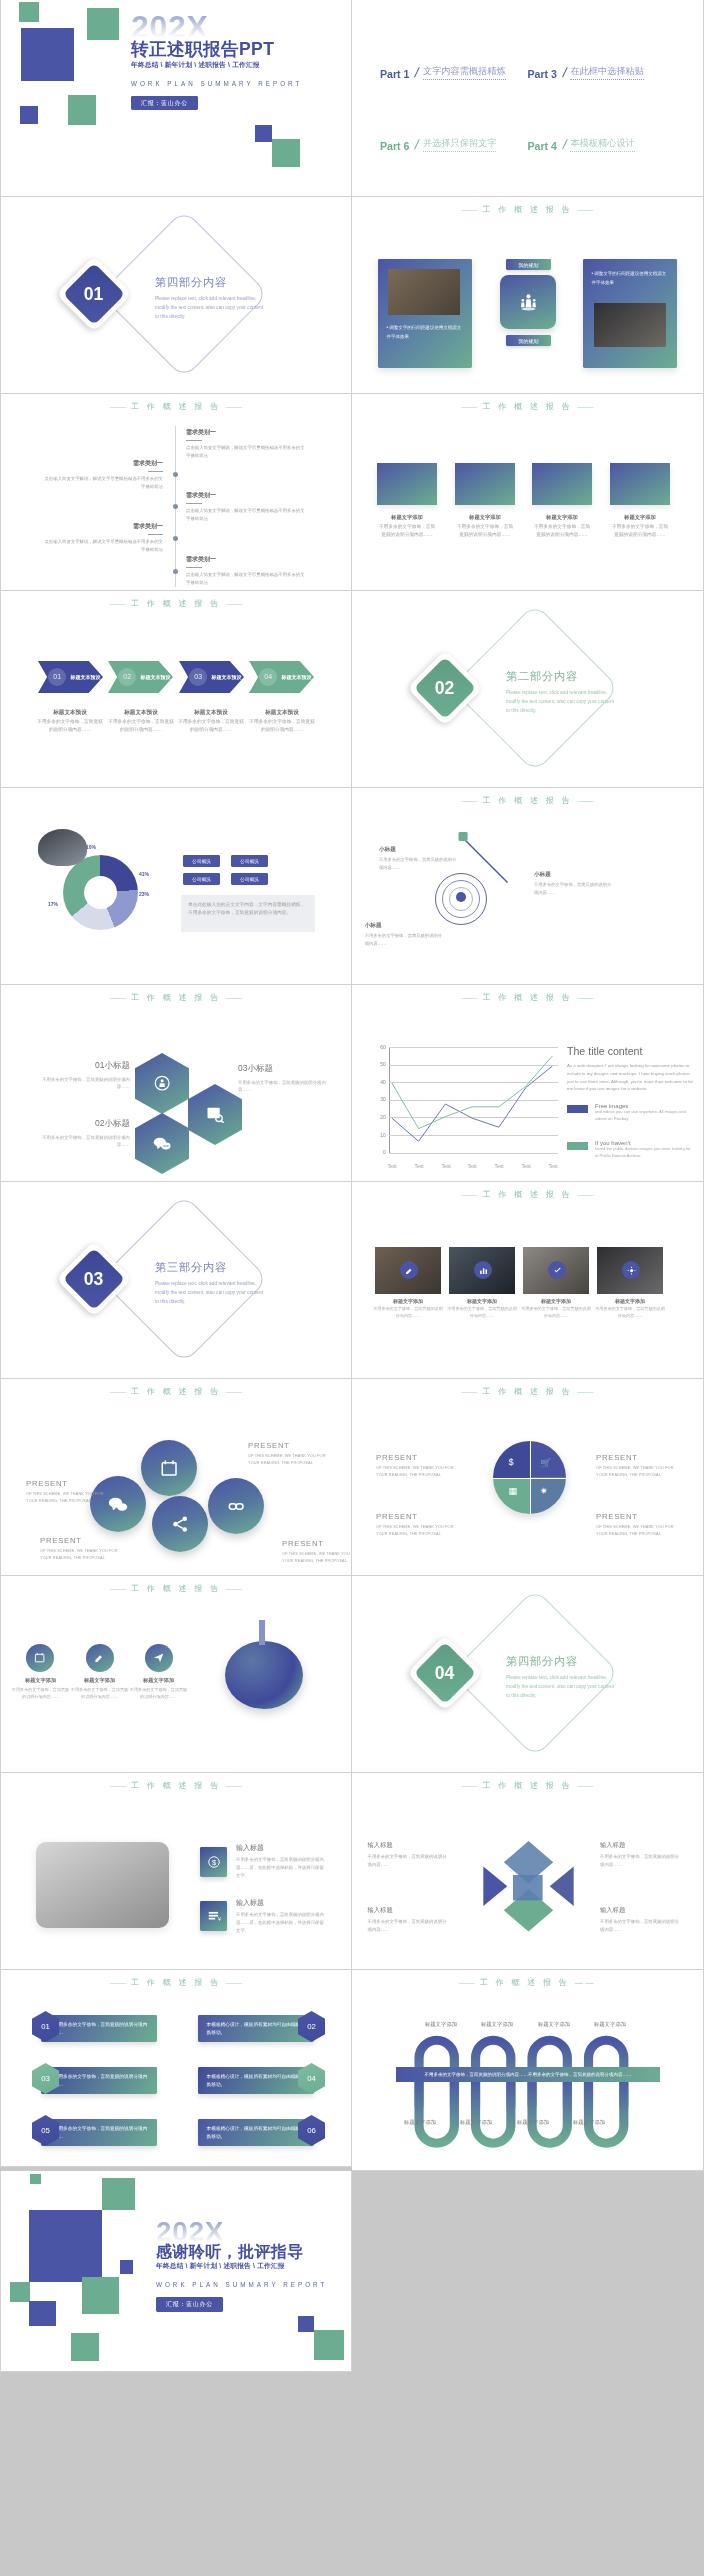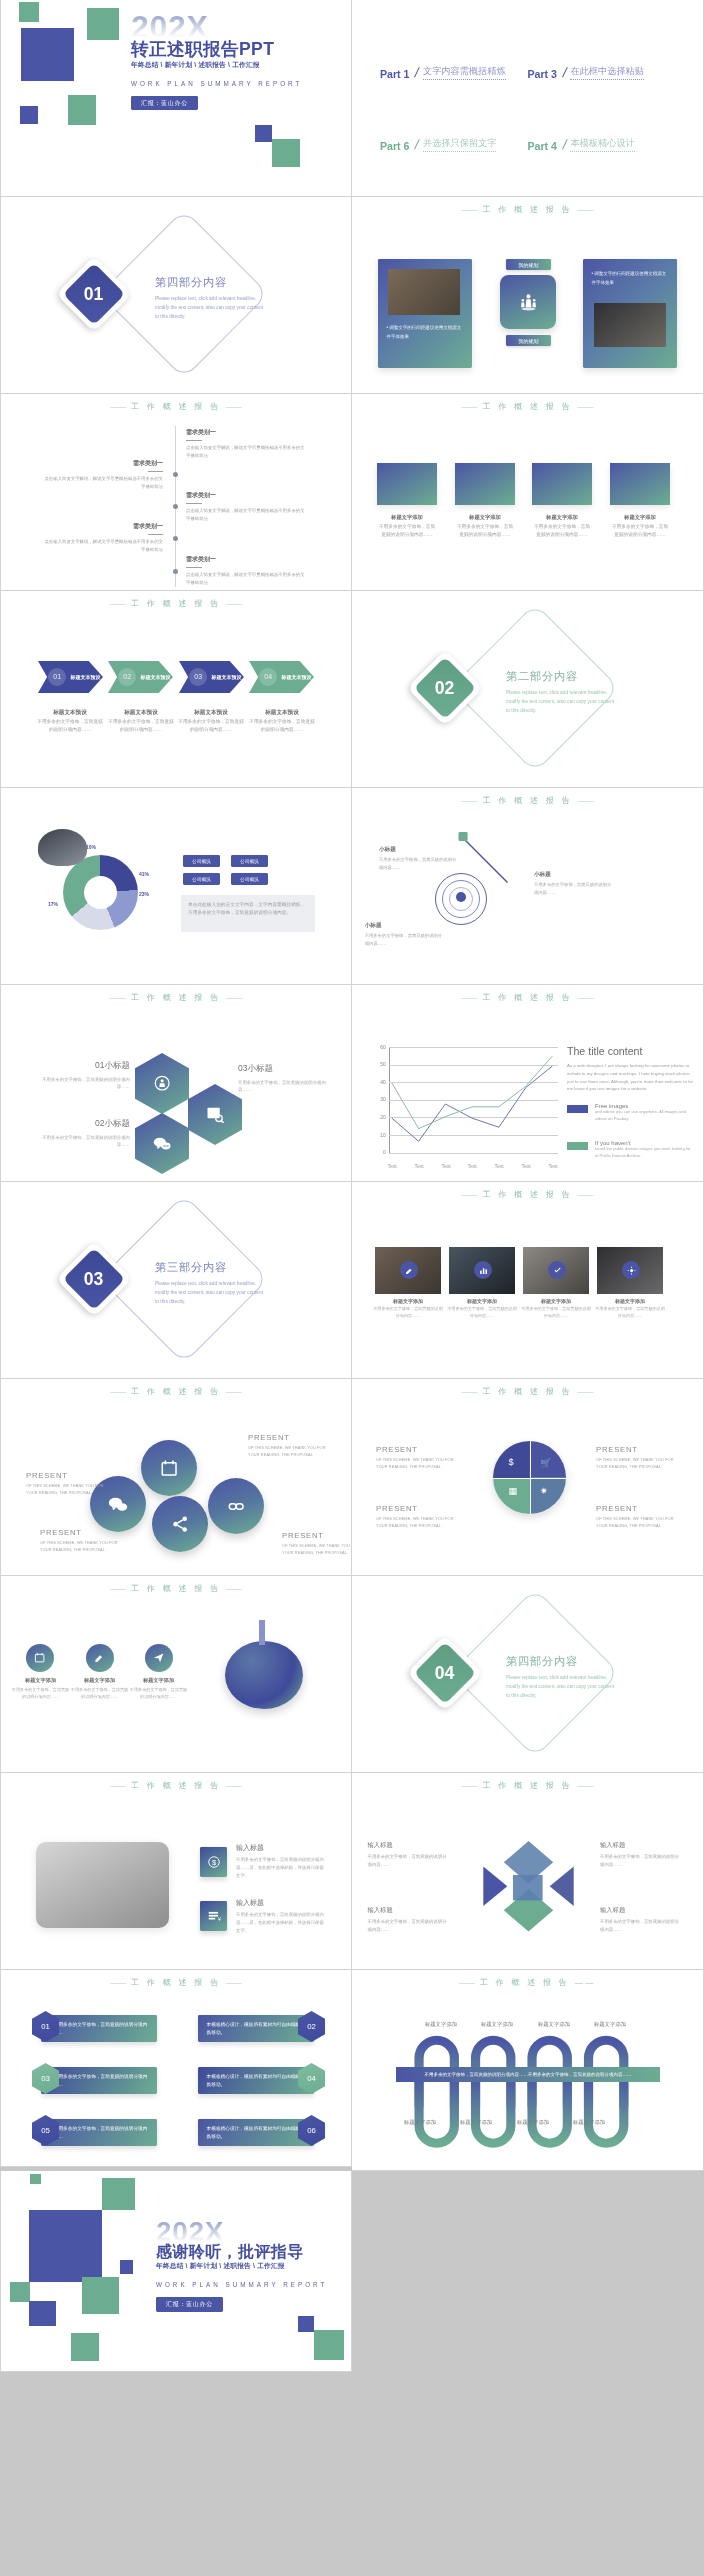--- a/index.html
+++ b/index.html
@@ -183,21 +183,21 @@
   .ph4 { position:absolute; top: 65px; width: 66px; height: 47px; }
   .ph4-cap { position:absolute; top: 116px; width: 70px; text-align:center; }
   .ph4-cap h5 { font-size: 5px; color:#6e6e6e; font-weight:700; }
   .ph4-cap p { font-size: 4.1px; color:#a8a8a8; line-height:1.7; margin-top:2.1px; }
 
   
   .bigcirc { position:absolute; width: 56px; height: 56px; border-radius:50%;
              background: linear-gradient(160deg,#4b55a4 0%, #55759f 50%, #6cad92 100%);
              display:flex; align-items:center; justify-content:center;
              box-shadow: 0 4.2px 8.5px rgba(0,0,0,.18); }
-  .pres { position:absolute; width: 81px; }
+  .pres { position:absolute; width: 81px; margin-top: 8px; }
   .pres h5 { font-size: 7.8px; color:#8e8e8e; font-weight:400; letter-spacing:0.7px; margin-bottom:2.1px;}
   .pres p { font-size: 3.9px; color:#a5a5a5; line-height:1.85; letter-spacing:0.1px; }
 
   
   .quad { position:absolute; left: 141px; top: 62px; width: 73px; height: 73px; border-radius:50%;
           background: conic-gradient(#49539f 0 90deg,#5b7ba3 90deg 180deg,#6cad92 180deg 270deg,#3f4a97 270deg 360deg);
           box-shadow: 0 3.5px 8.5px rgba(0,0,0,.15);}
   .quad .vl { position:absolute; left:50%; top:0; bottom:0; width:1.4px; background:#fff; }
   .quad .hl { position:absolute; top:50%; left:0; right:0; height:1.4px; background:#fff; }
   .qi { position:absolute; color:#fff; font-size: 9.2px; }

